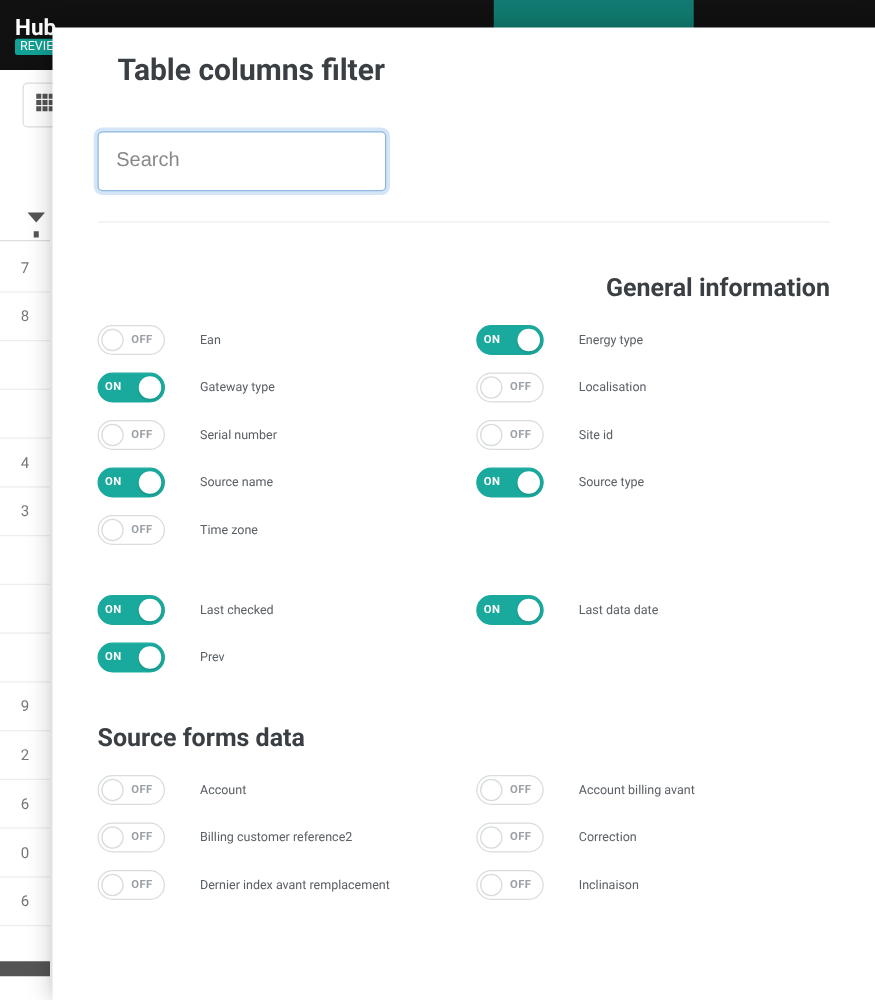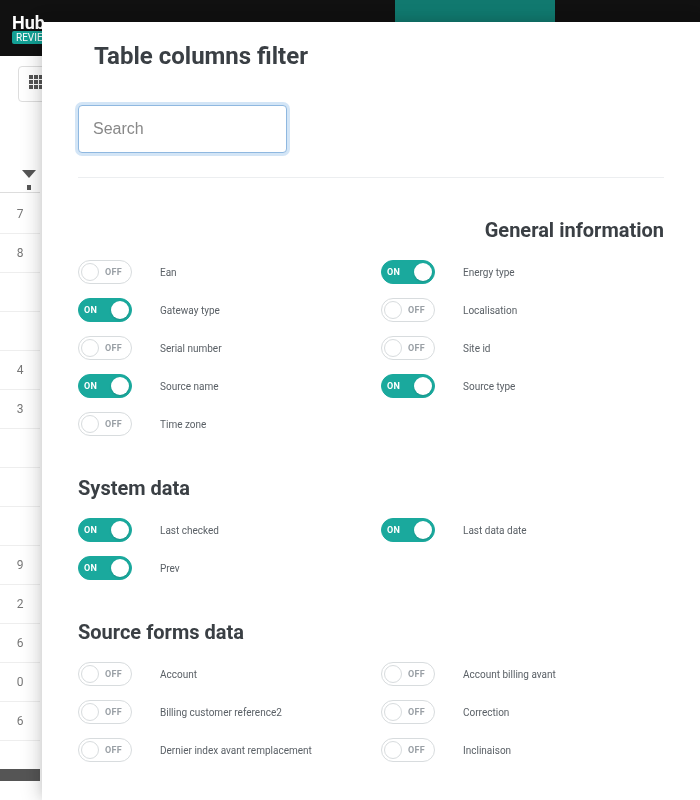--- a/index.html
+++ b/index.html
@@ -117,21 +117,21 @@
 }
 .modal-title {
   font-size: 24px;
   font-weight: 700;
   color: #3a3f44;
 }
 .modal-body {
   padding: 16px 36px 0 36px;
 }
 .search-input {
-  width: 209px;
+  width: 231px;
   height: 48px;
   border: 1px solid #cfd4d9;
   border-radius: 4px;
   padding: 0 14px;
   font-size: 16px;
   color: #333;
   outline: none;
   box-shadow: 0 0 0 3px rgba(130,180,230,0.35);
   border-color: #8fb8e0;
 }
@@ -351,21 +351,20 @@
             <div class="item">
               <div class="toggle off">
                 <span>OFF</span>
                 <div class="toggle-knob"></div>
               </div>
               <span class="item-label">Time zone</span>
             </div>
           </div>
         </div>
         <div class="section">
-          <div class="section-title">System data</div>
           <div class="grid">
             <div class="item">
               <div class="toggle on">
                 <span>ON</span>
                 <div class="toggle-knob"></div>
               </div>
               <span class="item-label">Last checked</span>
             </div>
             <div class="item">
               <div class="toggle on">

